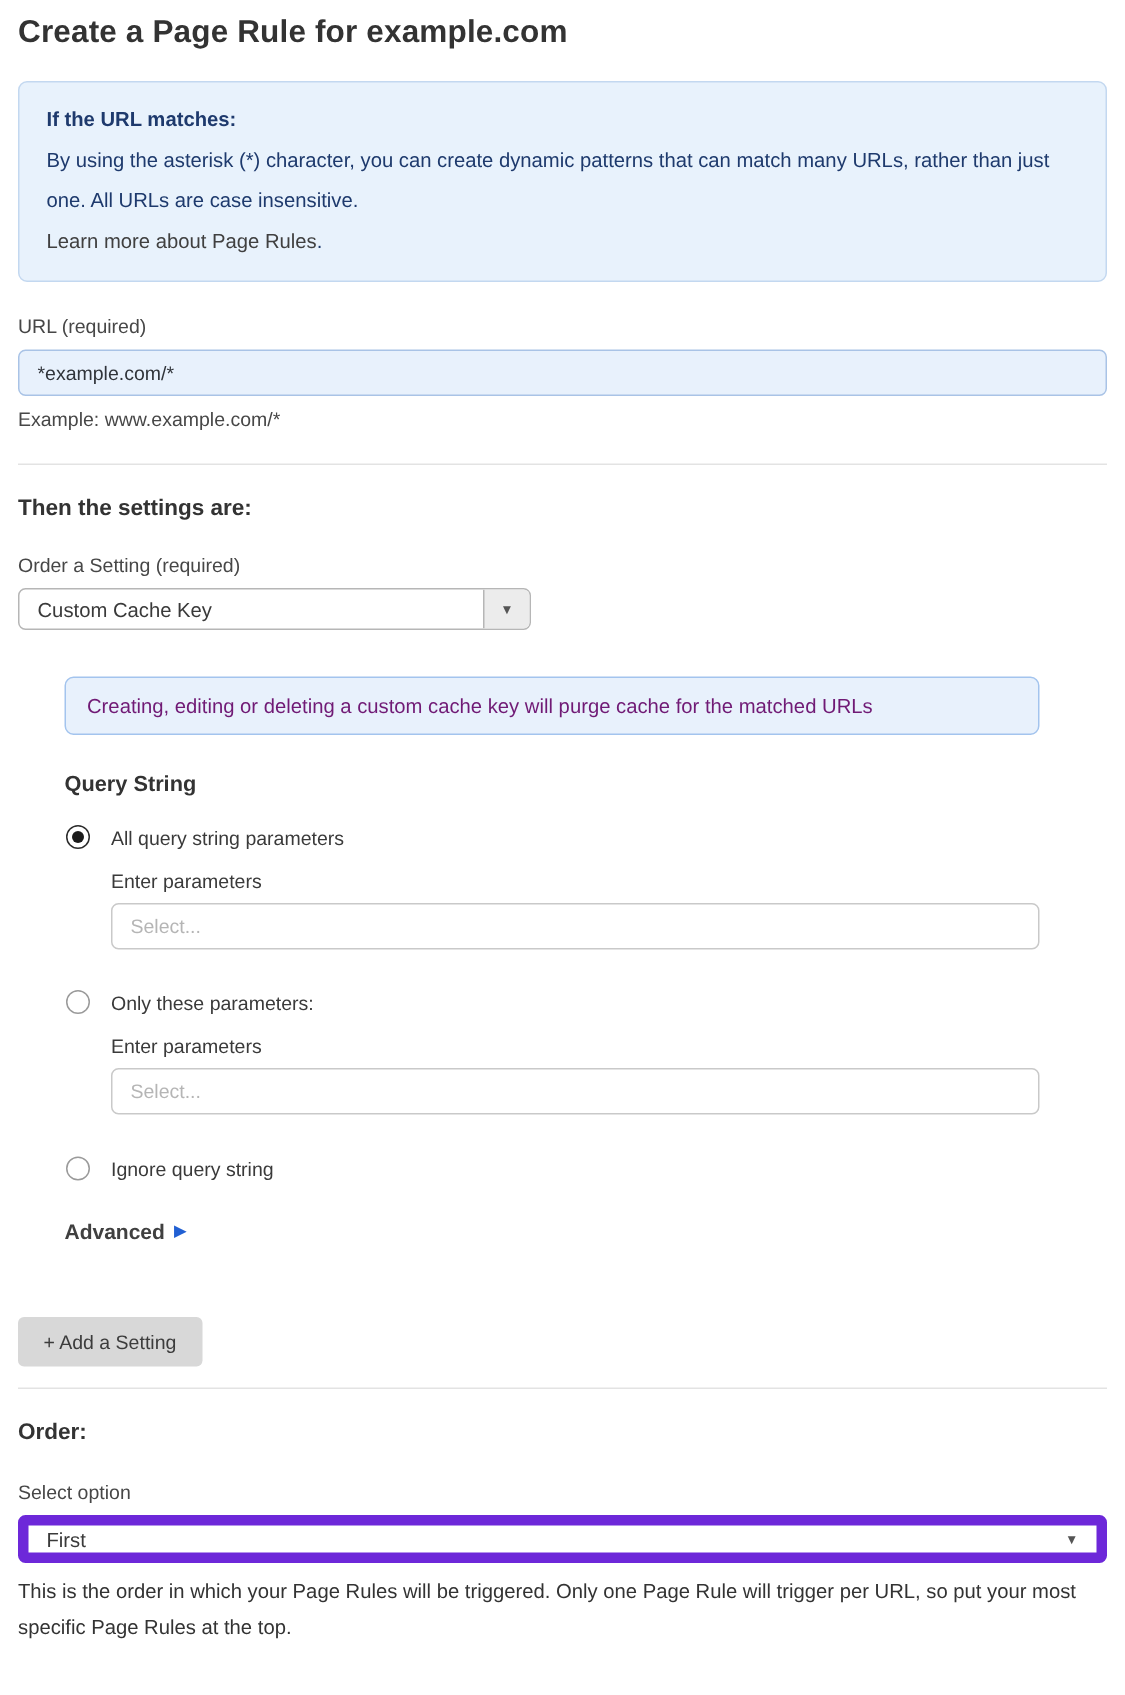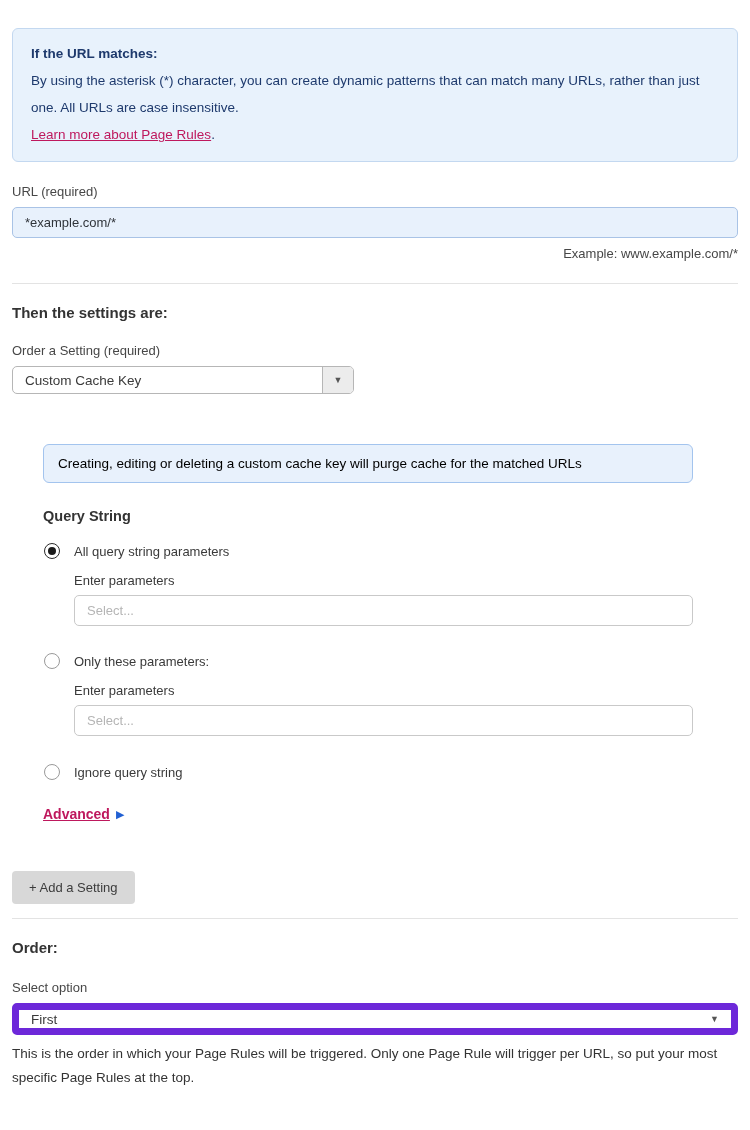--- a/index.html
+++ b/index.html
@@ -21,35 +21,35 @@
     background: #e8f2fc;
     border: 1px solid #c3d8f0;
     border-radius: 6px;
     padding: 11px 30px 13px 18px;
     color: #1e3a6d;
     font-size: 13.5px;
     line-height: 27px;
   }
   .info-box .info-heading { font-weight: 700; }
   a.text-link {
-    color: #be185d; text-decoration: underline; cursor: pointer;
+    color: #404040; cursor: pointer;
   }
 
   .field-label { margin-top: 22px; font-size: 13px; color: #474747; }
 
   .url-input {
     display: block; width: 726px; margin-top: 8px;
     height: 31px; padding: 0 12px;
     background: #e8f1fc;
     border: 1px solid #a9c3e6;
     border-radius: 5px;
     font-family: "Liberation Sans", sans-serif;
     font-size: 13px; color: #30343a;
   }
-  .field-hint { margin-top: 8px; font-size: 13px; color: #474747; text-align: right; }
+  .field-hint { margin-top: 8px; font-size: 13px; color: #474747; }
 
   .divider { border: none; border-top: 1px solid #e3e3e3; margin-top: 22px; }
 
   .section-heading { margin-top: 20px; font-size: 15px; font-weight: 700; color: #333; }
 
   .select-box {
     margin-top: 8px; width: 342px; height: 28px;
     background: #ffffff; border: 1px solid #b6b6b6; border-radius: 5px;
     display: flex; align-items: stretch; cursor: pointer; overflow: hidden;
   }
@@ -57,23 +57,23 @@
     flex: 1; display: flex; align-items: center; padding-left: 12px;
     font-size: 13.5px; color: #3a3a3a;
   }
   .select-box .select-arrow-zone {
     width: 31px; background: #ececec; border-left: 1px solid #b6b6b6;
     display: flex; align-items: center; justify-content: center;
   }
   .caret-down { font-size: 9px; color: #555; line-height: 1; }
 
   .notice-box {
-    margin-top: 50px; margin-left: 31px; width: 650px;
+    margin-top: 31px; margin-left: 31px; width: 650px;
     background: #e8f1fc; border: 1px solid #a3c4ee; border-radius: 6px;
-    padding: 9px 14px; color: #000000; font-size: 13.5px; line-height: 19px;
+    padding: 9px 14px; color: #701a75; font-size: 13.5px; line-height: 19px;
   }
 
   .qs-heading { margin-top: 25px; margin-left: 31px; font-size: 14.5px; font-weight: 700; color: #333; }
 
   .radio-group { margin-left: 32px; }
   .radio-row { display: flex; align-items: center; gap: 14px; margin-top: 19px; cursor: pointer; }
   .radio {
     width: 16px; height: 16px; border-radius: 50%;
     border: 1px solid #9a9a9a; background: #fff; flex: 0 0 16px;
     position: relative;
@@ -118,20 +118,21 @@
   }
   .order-select .select-value { font-size: 13.5px; color: #3a3a3a; }
 
   .order-help { margin-top: 7px; font-size: 13.5px; color: #333; line-height: 24px; width: 726px; }
 </style>
 </head>
 <body>
 
 <div class="container">
 
+  <h1 class="page-title">Create a Page Rule for example.com</h1>
 
   <div class="info-box">
     <div class="info-heading">If the URL matches:</div>
     <div>By using the asterisk (*) character, you can create dynamic patterns that can match many URLs, rather than just one. All URLs are case insensitive.</div>
     <div><a class="text-link">Learn more about Page Rules</a><span>.</span></div>
   </div>
 
   <div class="field-label">URL (required)</div>
   <input class="url-input" type="text" value="*example.com/*" style="">
   <div class="field-hint">Example: www.example.com/*</div>

